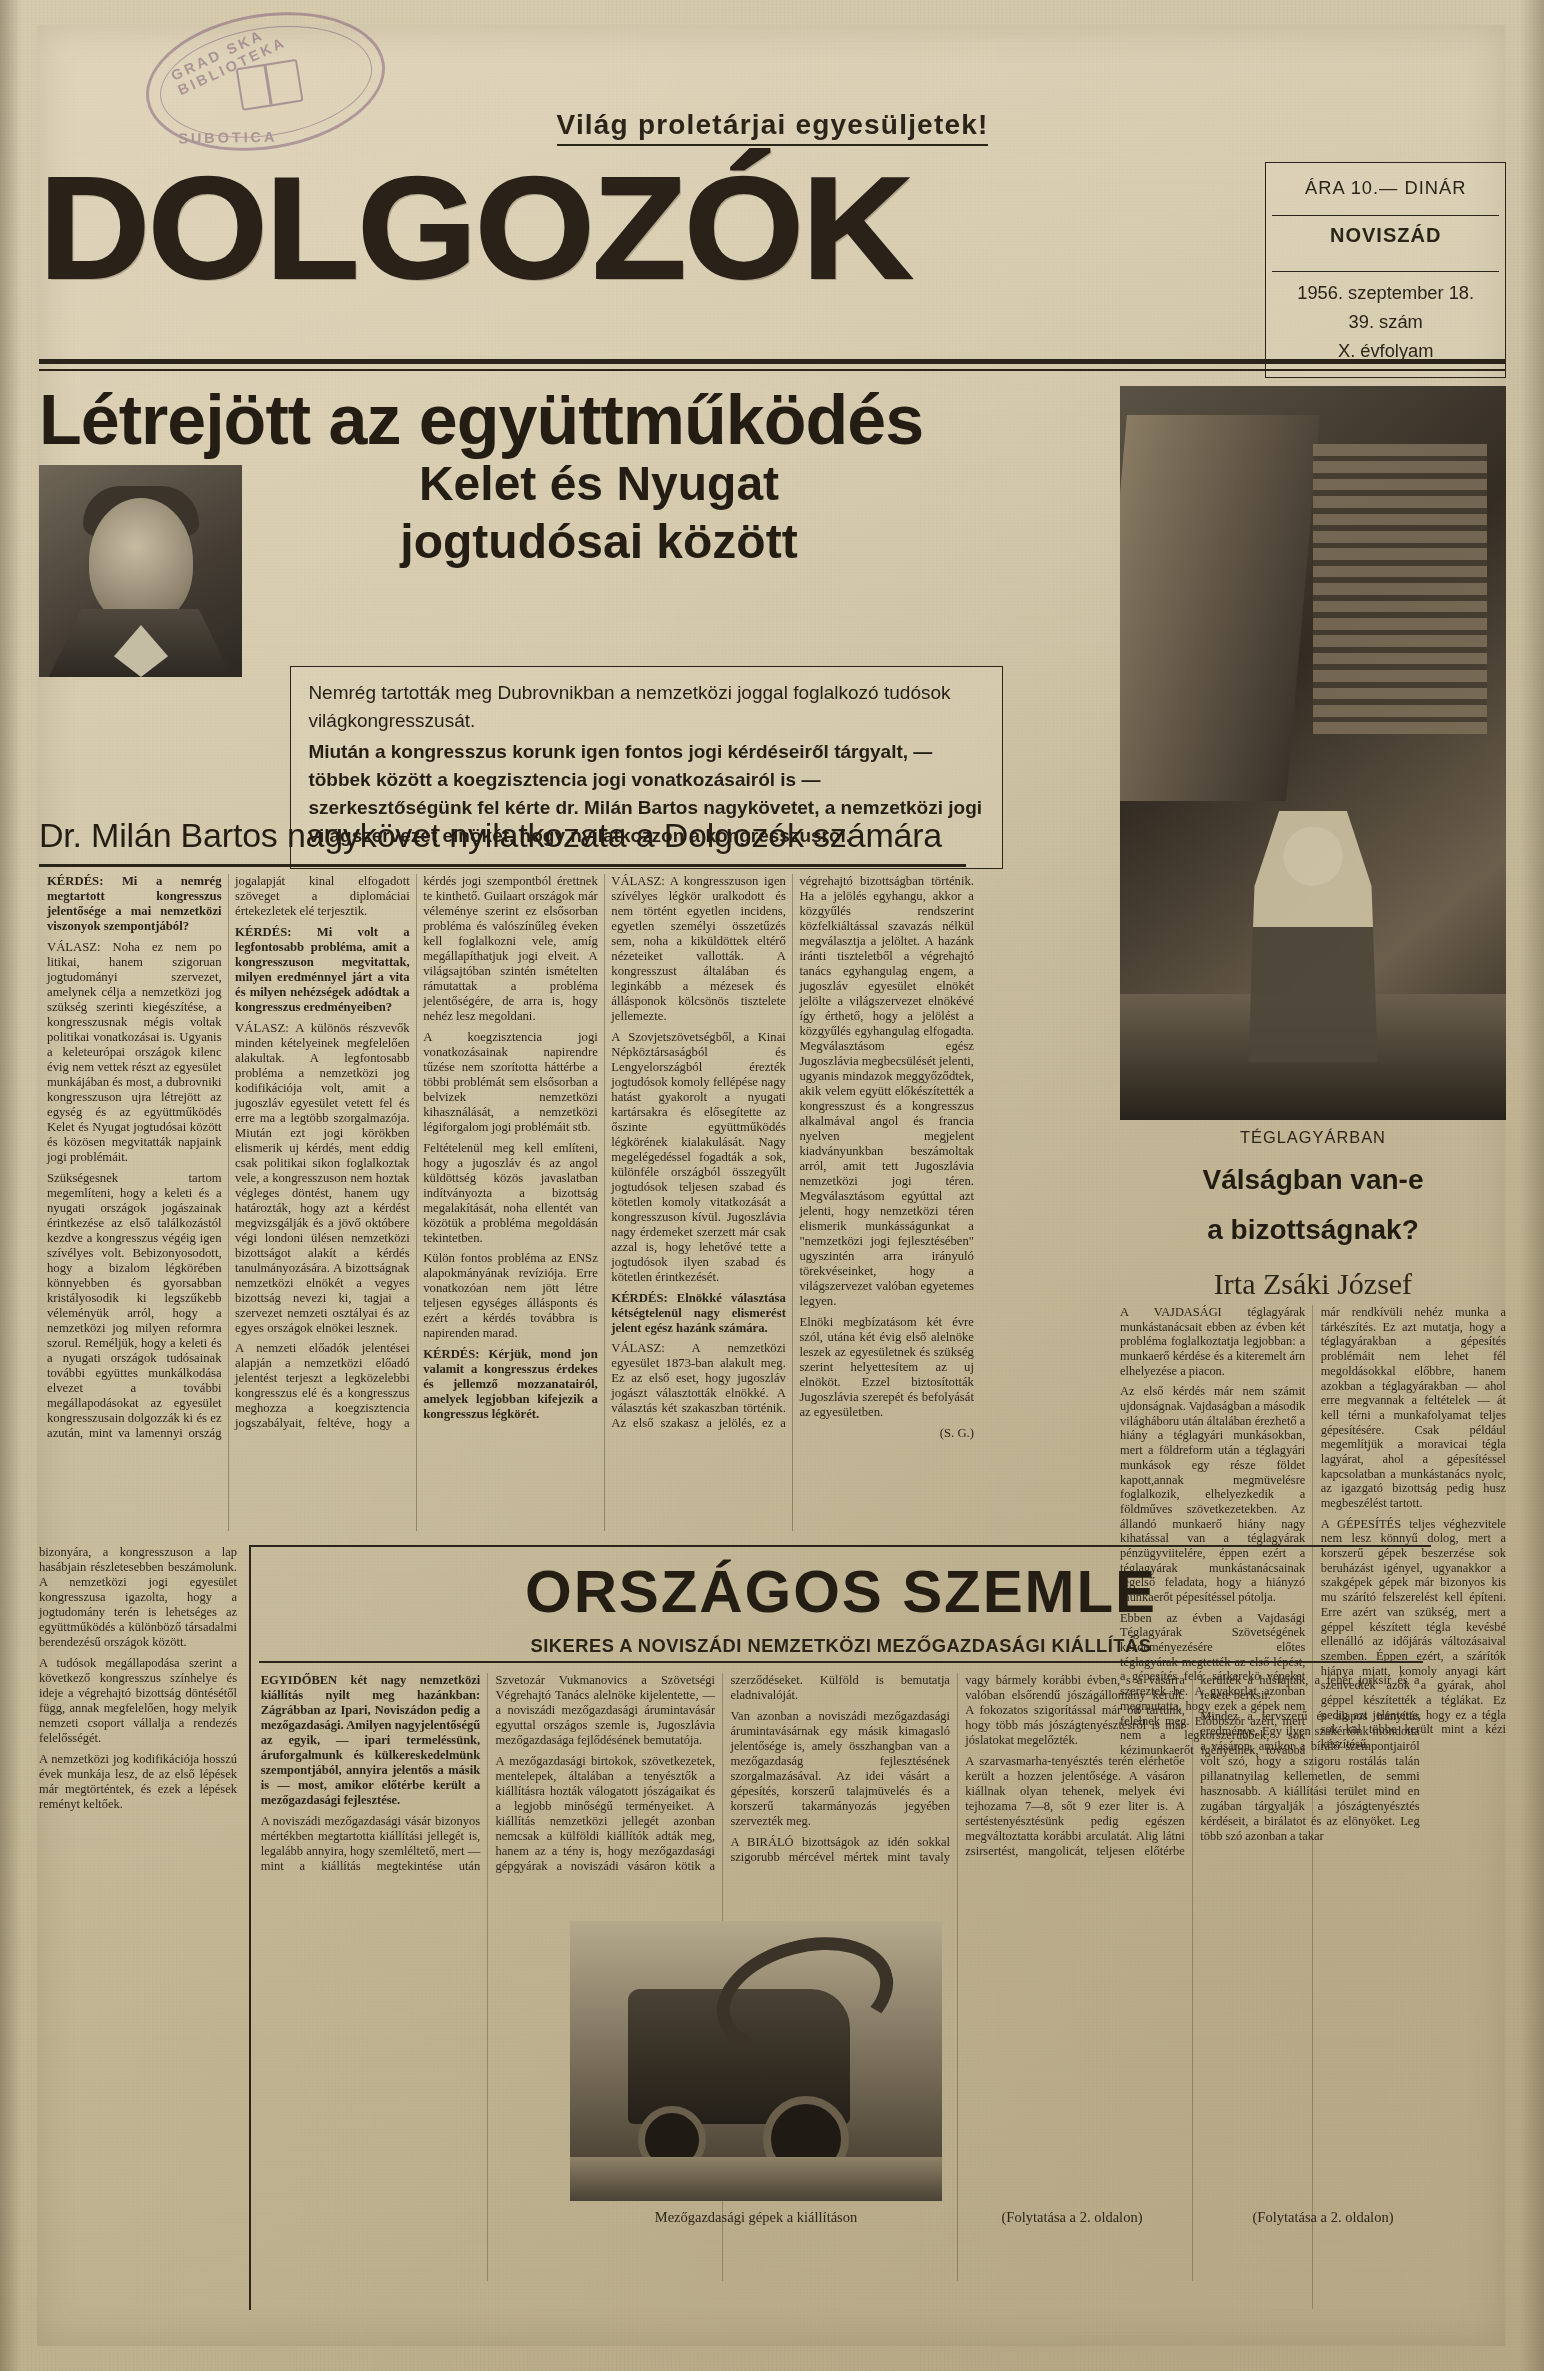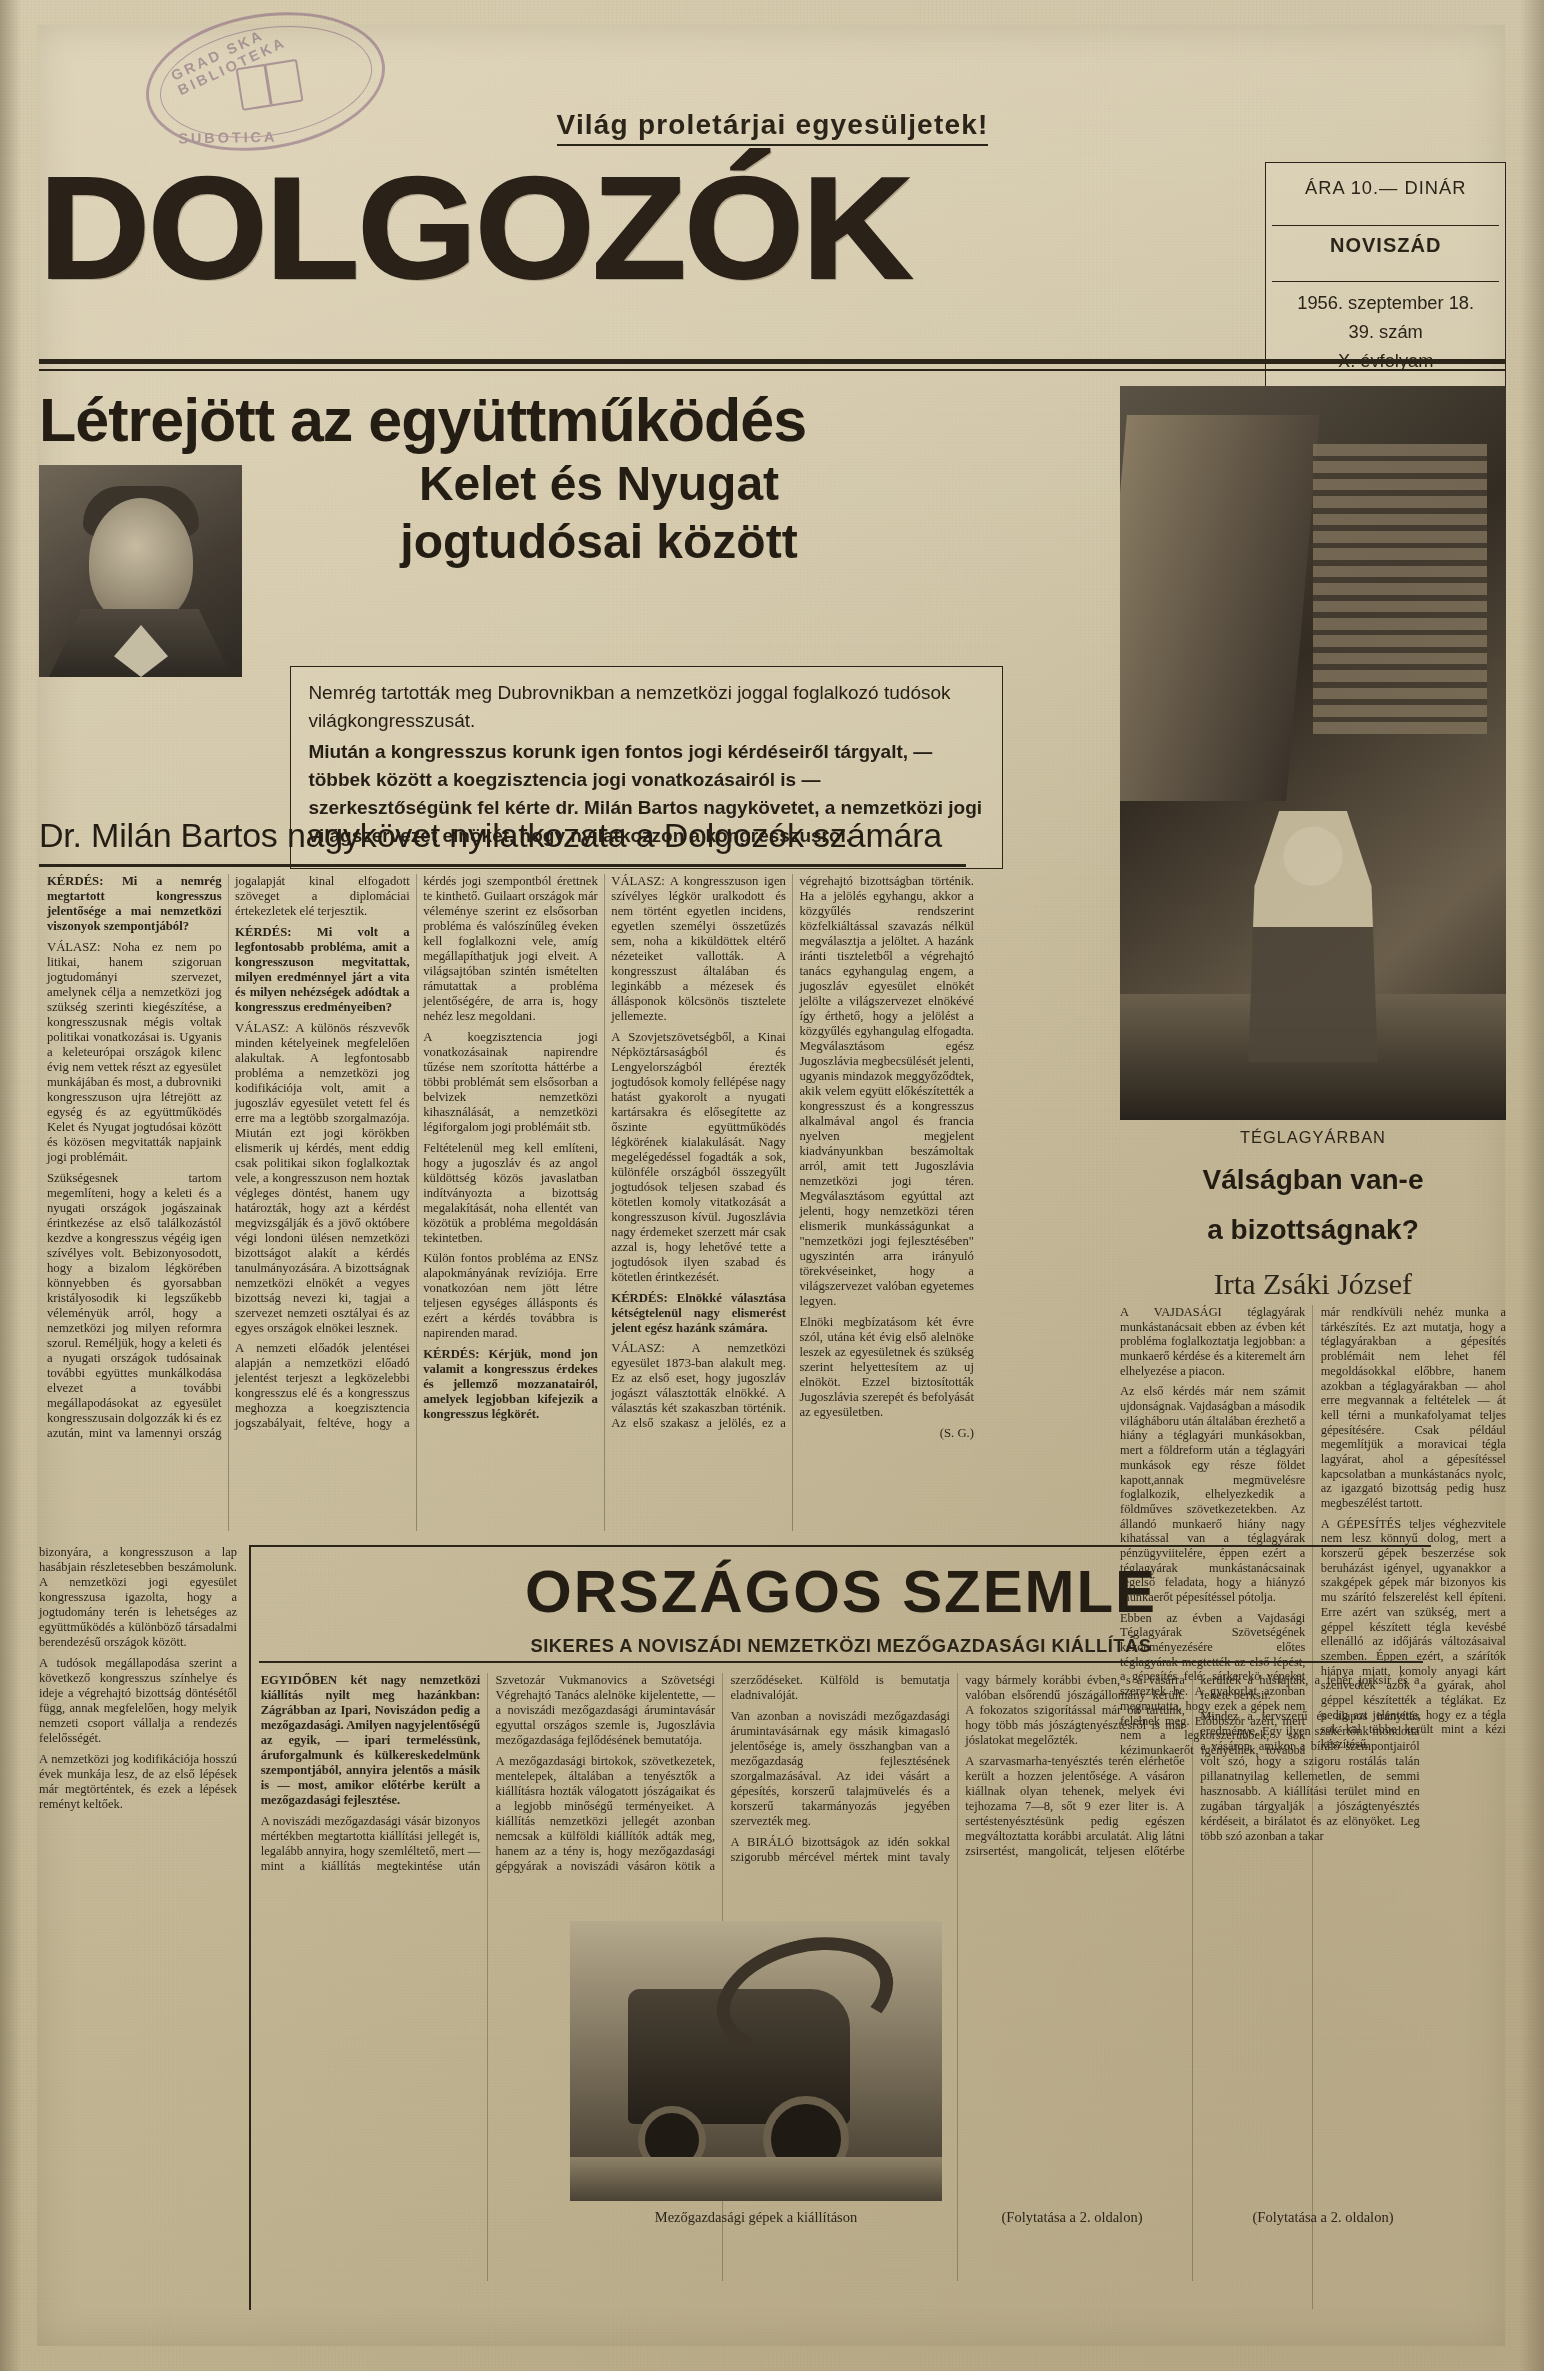--- a/index.html
+++ b/index.html
@@ -84,32 +84,32 @@
     position:absolute;right:39px;top:162px;width:227px;
     border:1.9px solid #2b2419;
     padding:9.7px 5.8px 11.6px 5.8px;
     text-align:center;
     font-family:"Liberation Sans", sans-serif;
     font-size:18.3px;
     line-height:29px;
     color:#2b2419;
     background:rgba(236,228,205,.25);
   }
-  .boxinfo .price{border-bottom:1.9px solid #2b2419;padding-bottom:23px;margin-bottom:5.8px;letter-spacing:1px;}
+  .boxinfo .price{border-bottom:1.9px solid #2b2419;padding-bottom:13px;margin-bottom:5.8px;letter-spacing:1px;}
   .boxinfo .paper{font-weight:bold;font-size:20px;letter-spacing:1px;border-bottom:1.9px solid #2b2419;padding-bottom:21px;margin-bottom:5.8px;}
   .rule-thick{position:absolute;left:39px;right:39px;top:359px;height:4.8px;background:#2b2419;}
   .rule-thin{position:absolute;left:39px;right:39px;top:369px;height:1.9px;background:#2b2419;}
 
   
   .lead{position:absolute;left:39px;top:386px;width:927px;}
   .lead h1{
     margin:0;
     font-family:"Liberation Sans", sans-serif;
     font-weight:bold;
-    font-size:61px;
+    font-size:70px;
     letter-spacing:-1px;
     color:#241d14;
     text-align:left;
     line-height:68px;
   }
   .lead h2{
     margin:2px 0 0 193px;
     font-family:"Liberation Sans", sans-serif;
     font-weight:bold;
     font-size:48px;

